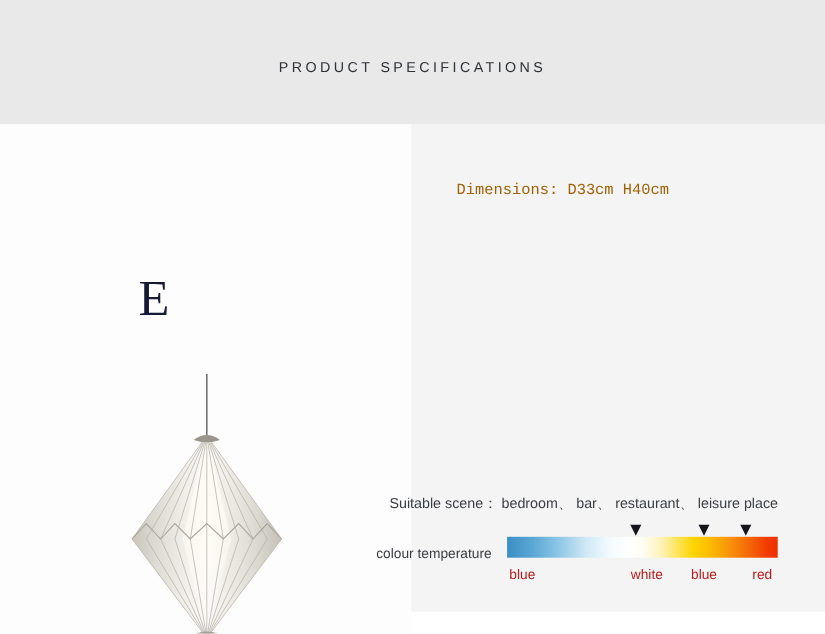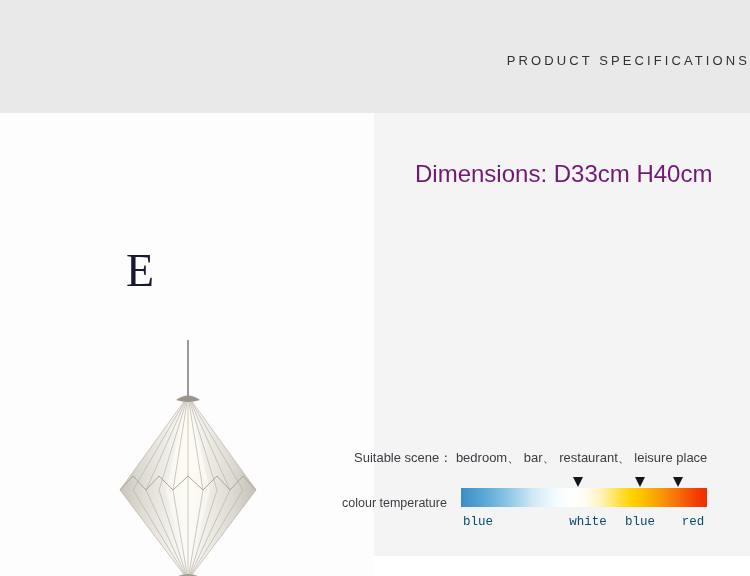--- a/index.html
+++ b/index.html
@@ -29,21 +29,21 @@
     left: 0; top: 0;
     width: 750px;
     height: 113px;
     background: #e9e9e9;
   }
   #header-title {
     position: absolute;
     left: 0;
     top: 53px;
     width: 750px;
-    text-align: right;
+    text-align: center;
     font-size: 13px;
     letter-spacing: 3.1px;
     color: #2f3238;
     font-family: "Liberation Sans", sans-serif;
     font-weight: 400;
     white-space: nowrap;
   }
 
   
   #left-panel {
@@ -83,24 +83,24 @@
     height: 443px;
     background: #f4f4f4;
   }
   #spec-lines {
     position: absolute;
     left: 41px;
     top: 46px;
     width: 320px;
   }
   .spec-line {
-    font-size: 24px;
+    font-size: 14px;
     line-height: 29px;
-    color: #701a75;
-    font-family: Liberation Sans, sans-serif;
+    color: #a16207;
+    font-family: Liberation Mono, monospace;
     white-space: nowrap;
   }
 
   
   #scene-line {
     position: absolute;
     left: -20px;
     top: 336px;
     font-size: 13px;
     color: #3a3d42;
@@ -158,24 +158,24 @@
     border-top: 10px solid #14161c;
   }
   #ct-marker-white { left: 245px; }
   #ct-marker-warm  { left: 307px; }
   #ct-marker-red   { left: 345px; }
 
   .ct-tick-label {
     position: absolute;
     top: 37px;
     font-size: 12.5px;
-    color: #0c4a6e;
+    color: #b91c1c;
     text-align: center;
     width: 70px;
-    font-family: Liberation Mono, monospace;
+    font-family: Liberation Sans, sans-serif;
   }
   #ct-tick-blue  { left: 135px; text-align: left; width: 60px; }
   #ct-tick-white { left: 225px; }
   #ct-tick-warm  { left: 277px; }
   #ct-tick-red   { left: 330px; }
 </style>
 </head>
 <body>
 
 <div id="page">

